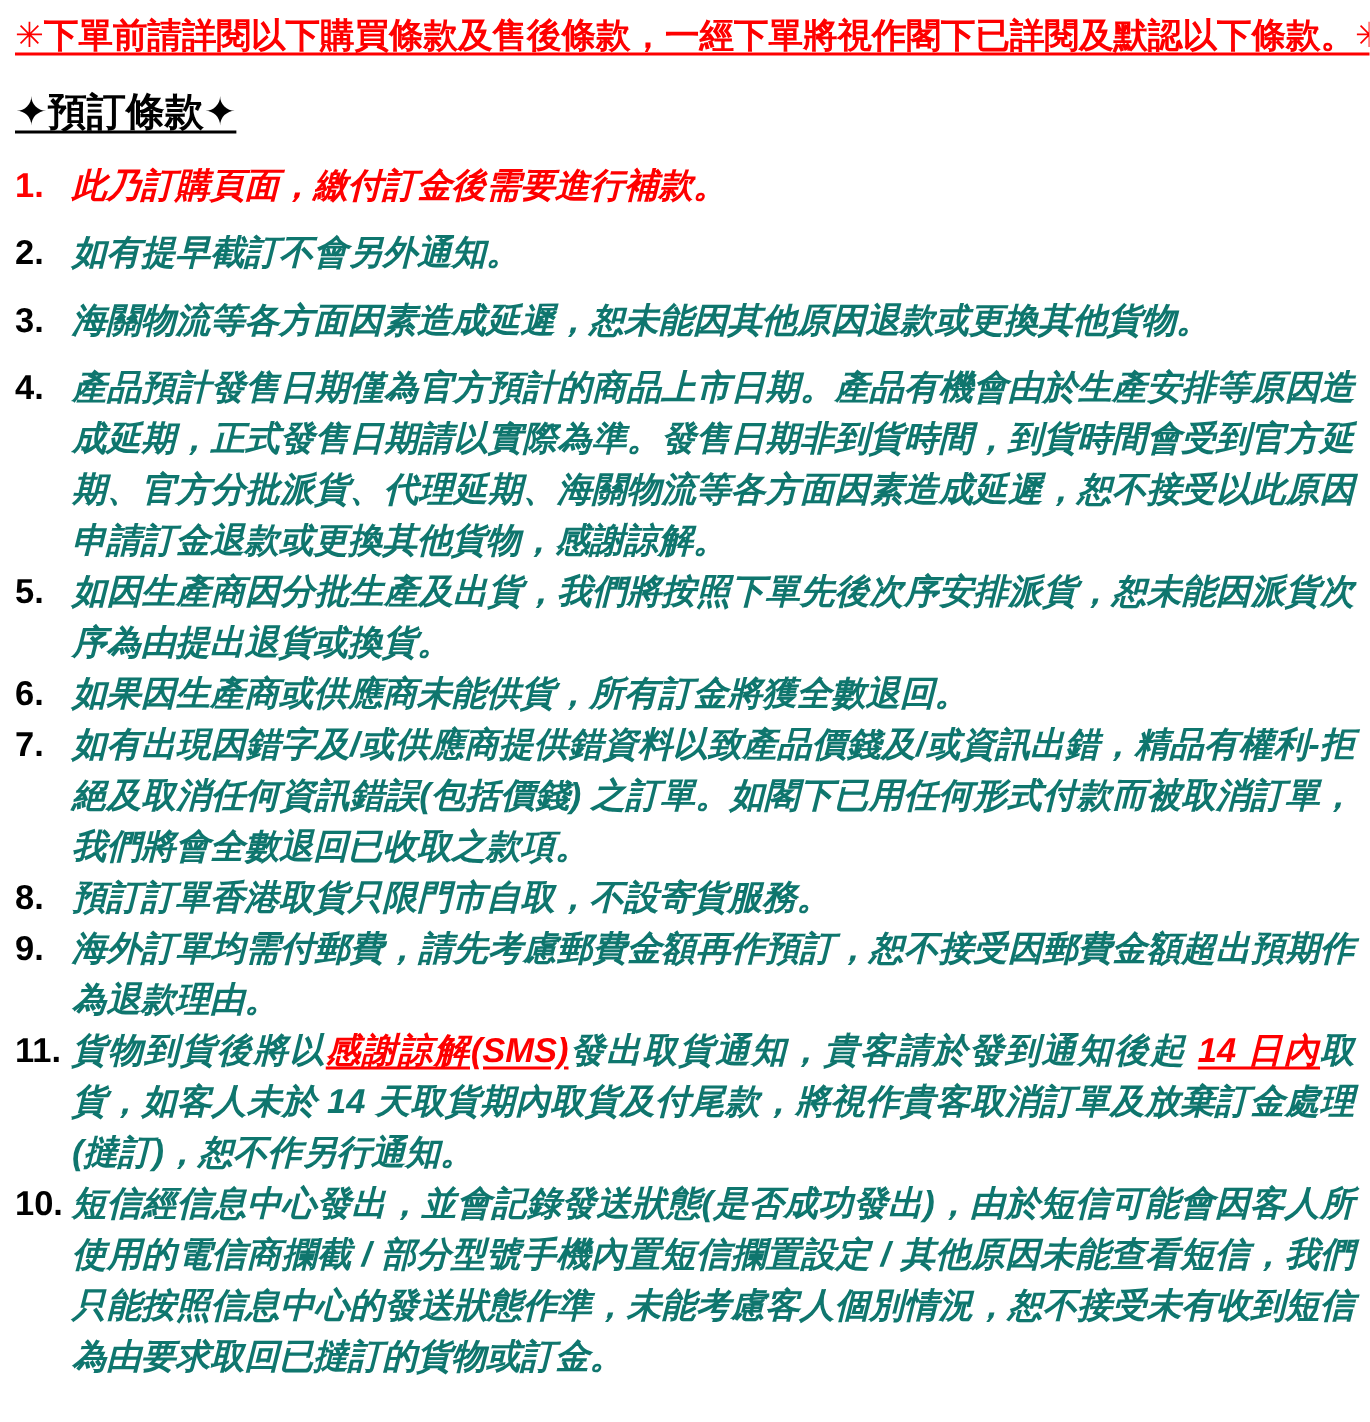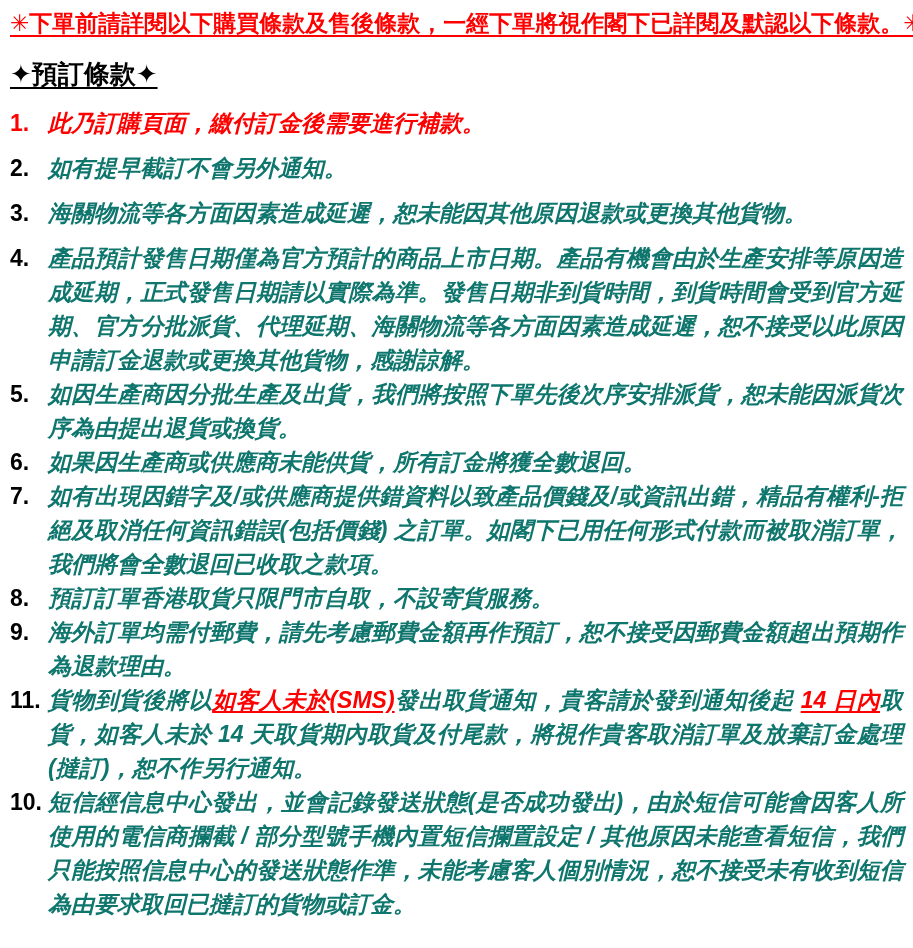--- a/index.html
+++ b/index.html
@@ -79,21 +79,21 @@
     <div class="term-item">
       <span class="num">8.</span>
       <div class="txt"><span class="seg-normal">預訂訂單香港取貨只限門市自取，不設寄貨服務。</span></div>
     </div>
     <div class="term-item">
       <span class="num">9.</span>
       <div class="txt"><span class="seg-normal">海外訂單均需付郵費，請先考慮郵費金額再作預訂，恕不接受因郵費金額超出預期作為退款理由。</span></div>
     </div>
     <div class="term-item">
       <span class="num">11.</span>
-      <div class="txt"><span class="seg-normal">貨物到貨後將以</span><span class="seg-red-em">如客人未於(SMS)</span><span class="seg-normal">發出取貨通知，貴客請於發到通知後起 </span><span class="seg-red-em">14 日內</span><span class="seg-normal">取貨，如客人未於 14 天取貨期內取貨及付尾款，將視作貴客取消訂單及放棄訂金處理(撻訂)，恕不作另行通知。</span></div>
+      <div class="txt"><span class="seg-normal">貨物到貨後將以</span><span class="seg-red-em">感謝諒解(SMS)</span><span class="seg-normal">發出取貨通知，貴客請於發到通知後起 </span><span class="seg-red-em">14 日內</span><span class="seg-normal">取貨，如客人未於 14 天取貨期內取貨及付尾款，將視作貴客取消訂單及放棄訂金處理(撻訂)，恕不作另行通知。</span></div>
     </div>
     <div class="term-item">
       <span class="num">10.</span>
       <div class="txt"><span class="seg-normal">短信經信息中心發出，並會記錄發送狀態(是否成功發出)，由於短信可能會因客人所使用的電信商攔截 / 部分型號手機內置短信攔置設定 / 其他原因未能查看短信，我們只能按照信息中心的發送狀態作準，未能考慮客人個別情況，恕不接受未有收到短信為由要求取回已撻訂的貨物或訂金。</span></div>
     </div>
   </div>
 
 
 
 

